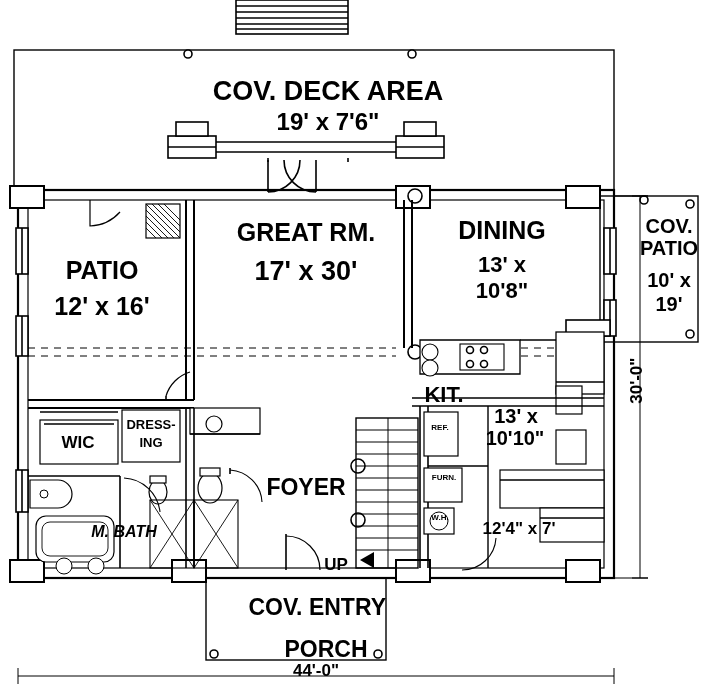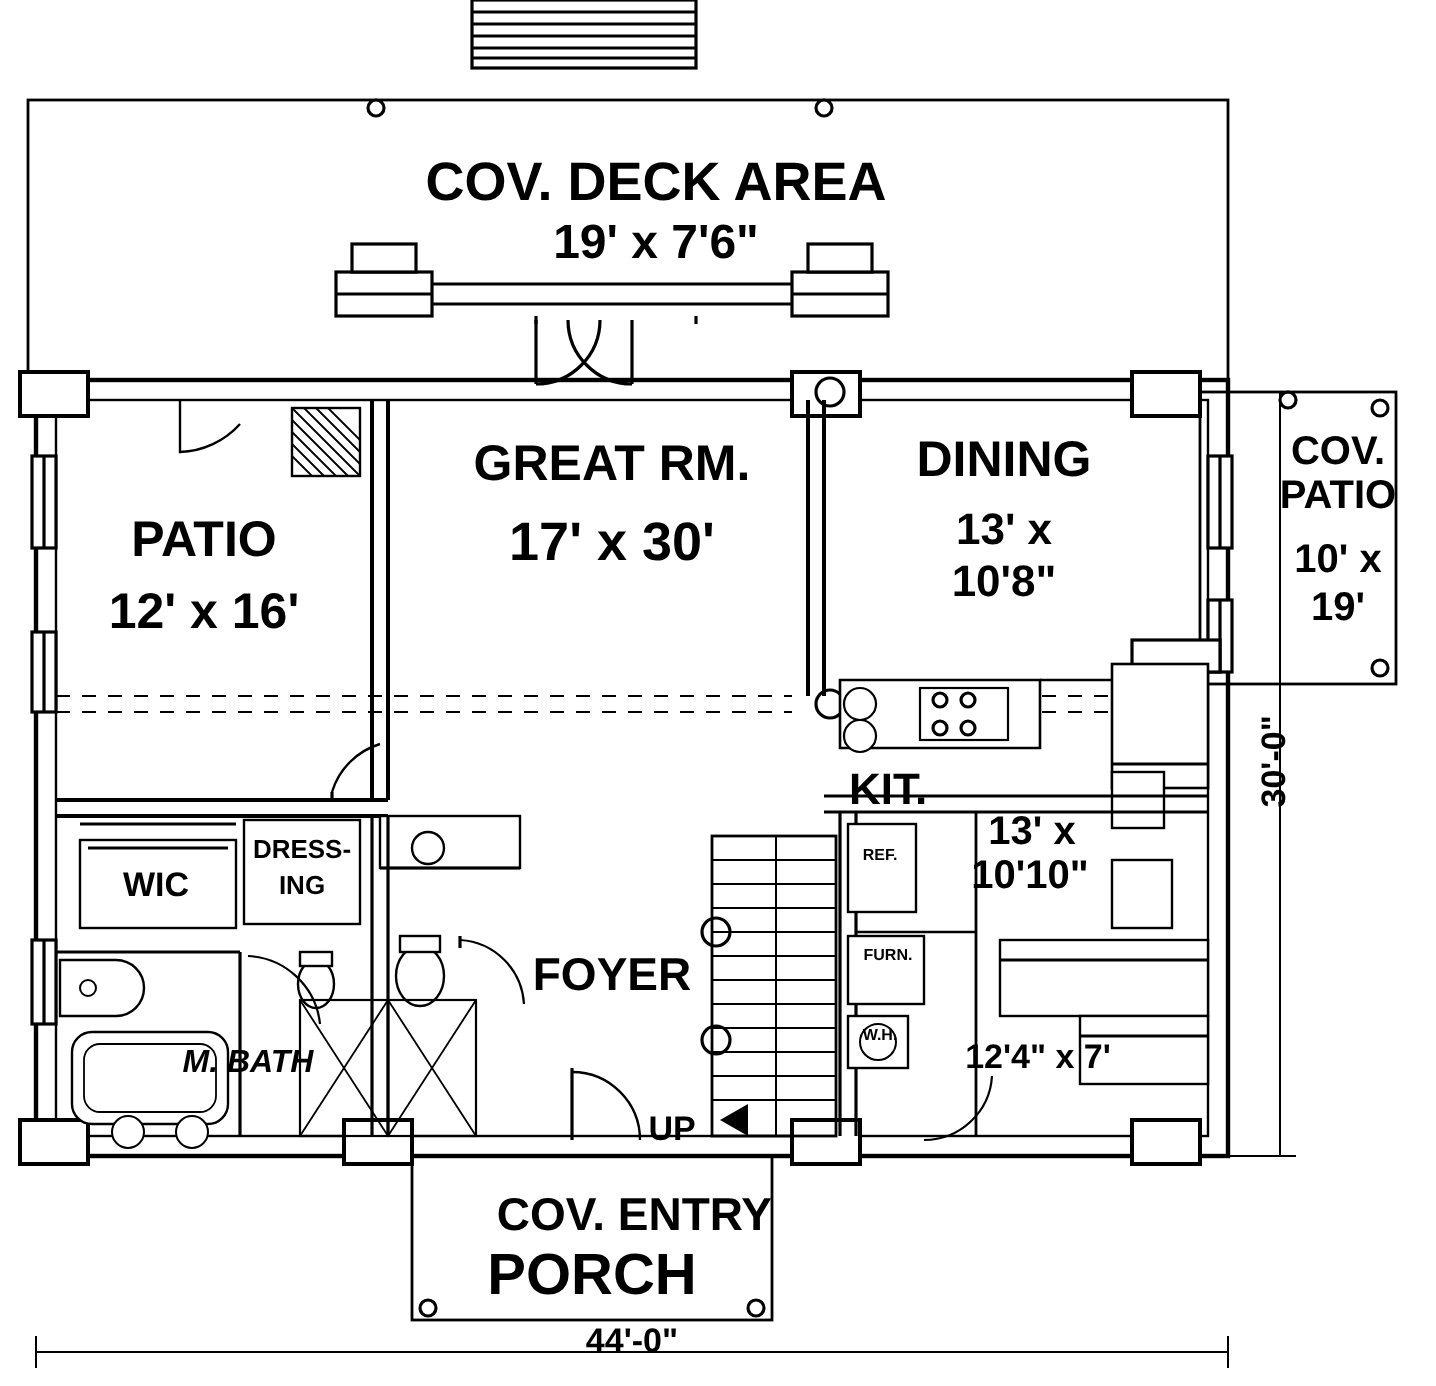--- a/index.html
+++ b/index.html
@@ -240,16 +240,16 @@
 
 <div class="lbl" style="left:316px;top:536px;width:40px;font-size:17px;margin-top:20px;">UP</div>
 
 <div class="lbl" style="left:456px;top:520px;width:126px;font-size:17px;">12'4" x 7'</div>
 
 <div class="lbl" style="left:424px;top:474px;width:40px;font-size:8px;">FURN.</div>
 <div class="lbl" style="left:424px;top:514px;width:32px;font-size:8px;text-align:center;">W.H.</div>
 <div class="lbl" style="left:420px;top:424px;width:40px;font-size:8px;">REF.</div>
 
 <div class="lbl" style="left:206px;top:596px;width:180px;font-size:23px;text-align:right;">COV. ENTRY</div>
-<div class="lbl" style="left:206px;top:624px;width:180px;font-size:29px;">PORCH</div>
+<div class="lbl" style="left:206px;top:638px;width:180px;font-size:23px;padding-left:30px;">PORCH</div>
 
 <div class="lbl" style="left:256px;top:662px;width:120px;font-size:17px;">44'-0"</div>
 <div class="lbl rot" style="left:592px;top:372px;width:90px;font-size:17px;">30'-0"</div>
 
 </body></html>

